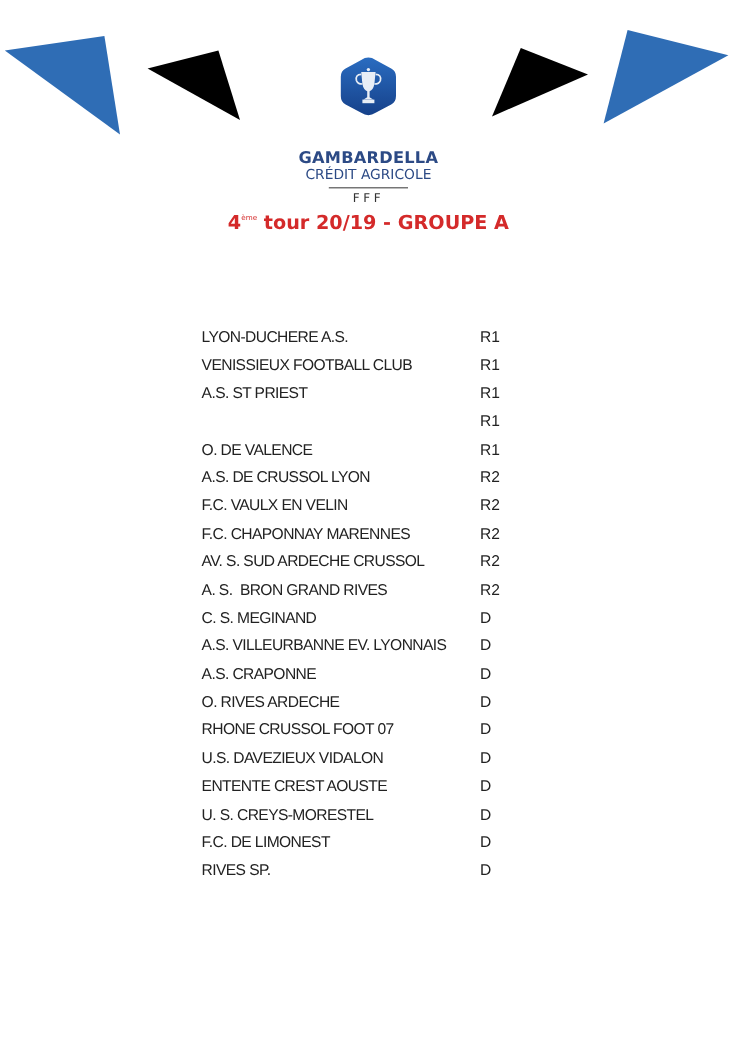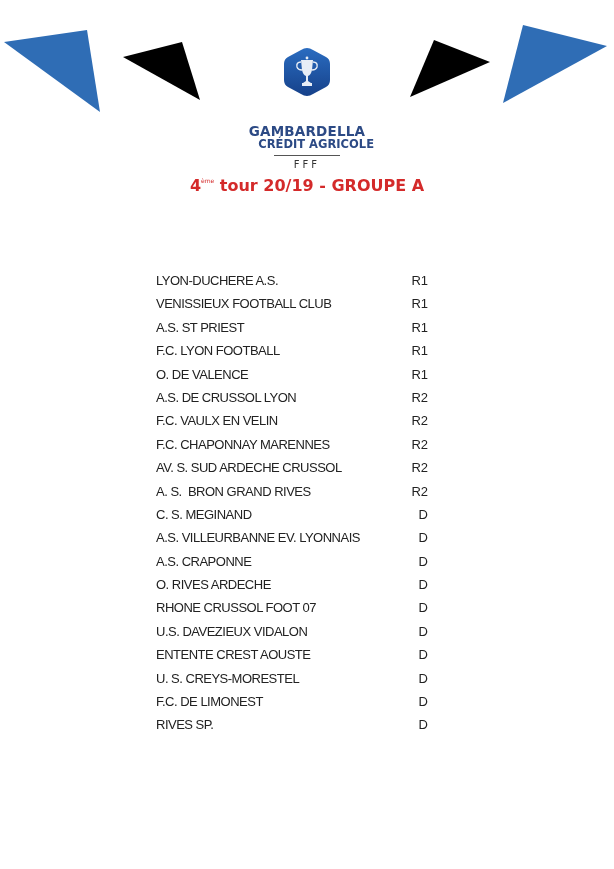--- a/index.html
+++ b/index.html
@@ -1,29 +1,29 @@
 <!DOCTYPE html>
 <html><head>
 <meta charset="utf-8">
 <style>
   html, body { margin:0; padding:0; background:#ffffff; }
   body { width:614px; height:869px; position:relative; overflow:hidden; font-family:"Liberation Sans", sans-serif; }
   .deco { position:absolute; left:0; top:0; }
   .logo { position:absolute; left:240px; top:46px; width:134px; text-align:center; }
   .badge { width:50px; height:52px; margin:0 auto; }
   .brand1 { margin-top:22px; font-family:"DejaVu Sans", sans-serif; font-weight:bold; font-size:13.5px; color:#2c4a85; letter-spacing:0.2px; line-height:14px; }
-  .brand2 { font-family:"DejaVu Sans", sans-serif; font-weight:bold; font-size:11.5px; color:#2c4a85; line-height:13px;text-align:right; }
+  .brand2 { font-family:"DejaVu Sans", sans-serif; font-weight:normal; font-size:11.5px; color:#2c4a85; line-height:13px; }
   .sep { width:66px; height:1px; background:#555; margin:4px auto 3px; }
   .fff { font-family:"DejaVu Sans", sans-serif; font-size:10px; letter-spacing:3px; color:#333; line-height:11px;text-align:center; }
   .title { position:absolute; left:0; width:614px; top:176px; text-align:center; color:#d42a2a; font-weight:bold; font-size:16px; font-family:"DejaVu Sans", sans-serif; }
   .title sup { font-size:6px; vertical-align:8px; font-weight:normal; }
-  .list { position:absolute; left:156px; top:272px; width:270px; }
+  .list { position:absolute; left:168px; top:272px; width:270px; }
   .row { position:relative; height:23.4px; line-height:18px; font-size:13px; color:#222; letter-spacing:-0.5px; }
   .row .name { position:absolute; left:0; white-space:pre; }
-  .row .lvl { position:absolute; left:232px; width:40px; text-align:right; letter-spacing:0; }
+  .row .lvl { position:absolute; left:232px; width:40px; text-align:left; letter-spacing:0; }
 </style>
 </head>
 <body>
 
 <svg class="deco" width="614" height="140">
   <polygon points="4,42 87,30 100,112" fill="#2f6db5"></polygon>
   <polygon points="123,57 182,42 200,100" fill="#000"></polygon>
   <polygon points="434,40 490,62 410,97" fill="#000"></polygon>
   <polygon points="523,25 607,46 503,103" fill="#2f6db5"></polygon>
 </svg>
@@ -58,21 +58,20 @@
     </div>
   <div class="row">
       <span class="name">VENISSIEUX FOOTBALL CLUB</span>
       <span class="lvl">R1</span>
     </div>
   <div class="row">
       <span class="name">A.S. ST PRIEST</span>
       <span class="lvl">R1</span>
     </div>
   <div class="row">
-      <span class="name">F.C. LYON FOOTBALL</span>
       <span class="lvl">R1</span>
     </div>
   <div class="row">
       <span class="name">O. DE VALENCE</span>
       <span class="lvl">R1</span>
     </div>
   <div class="row">
       <span class="name">A.S. DE CRUSSOL LYON</span>
       <span class="lvl">R2</span>
     </div>

